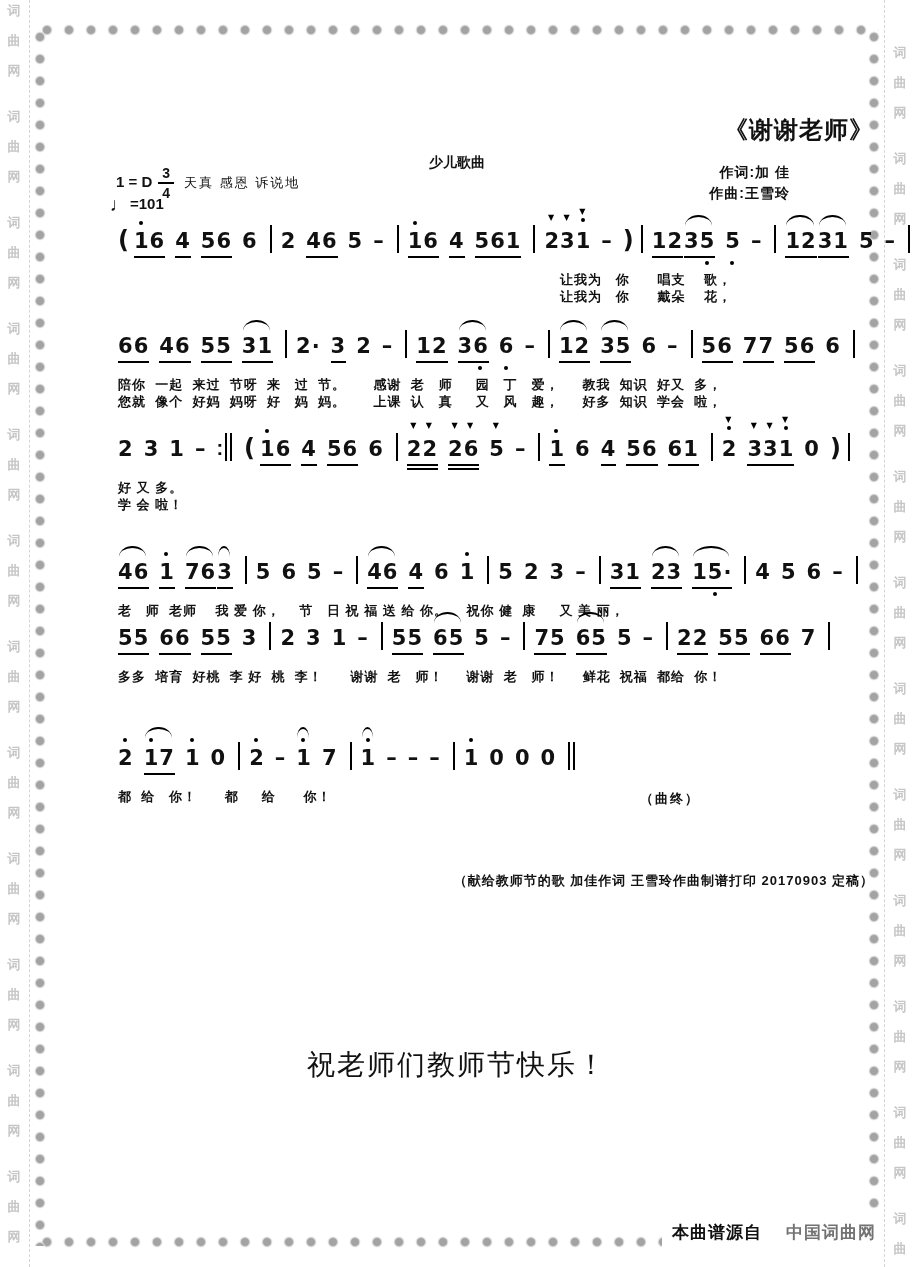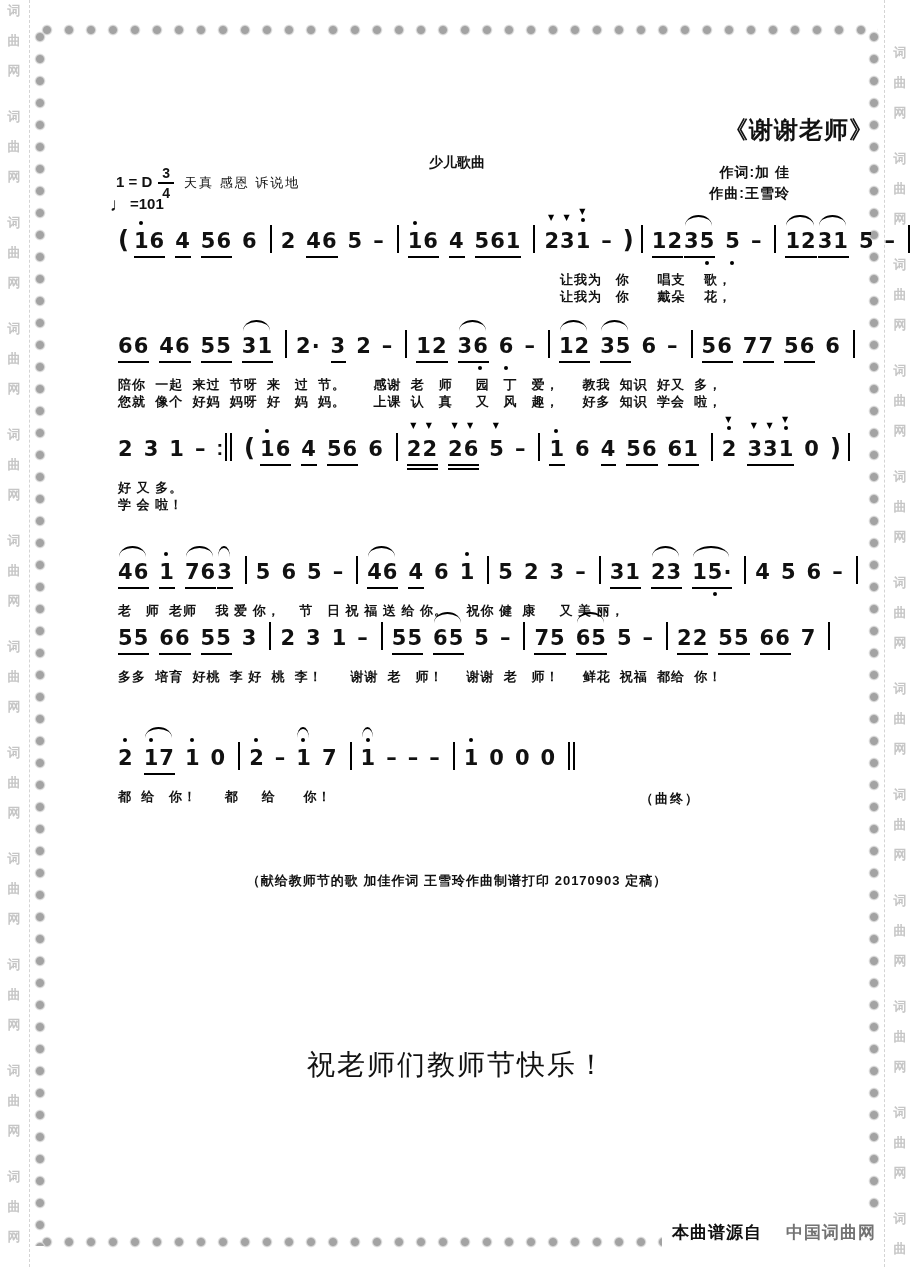--- a/index.html
+++ b/index.html
@@ -59,21 +59,21 @@
   .tok.hasa .slur{top:-16px;}
   .bar{display:inline-block;width:2px;height:28px;background:#000;margin:0 9px 0 2px;vertical-align:-5px;}
   .dbar{display:inline-block;vertical-align:-5px;margin:0 9px 0 2px;}
   .dbar i{display:inline-block;width:2px;height:28px;background:#000;margin-right:3px;}
   .repeat{display:inline-block;vertical-align:baseline;margin:0 9px 0 0;}
   .repeat .rdots{font-size:20px;font-weight:700;vertical-align:1px;margin-right:2px;}
   .repeat i{display:inline-block;width:2px;height:28px;background:#000;margin-right:3px;vertical-align:-5px;}
   .lyric-row{position:absolute;font-size:13px;font-weight:700;letter-spacing:1px;white-space:pre;}
   .end-mark{position:absolute;font-size:13px;font-weight:700;letter-spacing:2px;}
   
-  .footer-note{position:absolute;top:842px;left:0;right:0;text-align:center;font-size:13px;font-weight:700;letter-spacing:1px;}
+  .footer-note{position:absolute;top:842px;left:0;right:0;text-align:right;font-size:13px;font-weight:700;letter-spacing:1px;}
   .message{position:absolute;top:1016px;left:0;right:0;text-align:center;
            font-family:"Liberation Serif","DejaVu Serif",serif;font-size:28px;letter-spacing:2px;}
   .credit{position:absolute;top:1218px;right:34px;background:#fff;padding:3px 4px 8px 10px;
           font-size:17px;font-weight:700;letter-spacing:1px;white-space:nowrap;}
   .credit .site{margin-left:24px;cursor:pointer;}
 </style>
 </head>
 <body>
 
 <div class="page">

